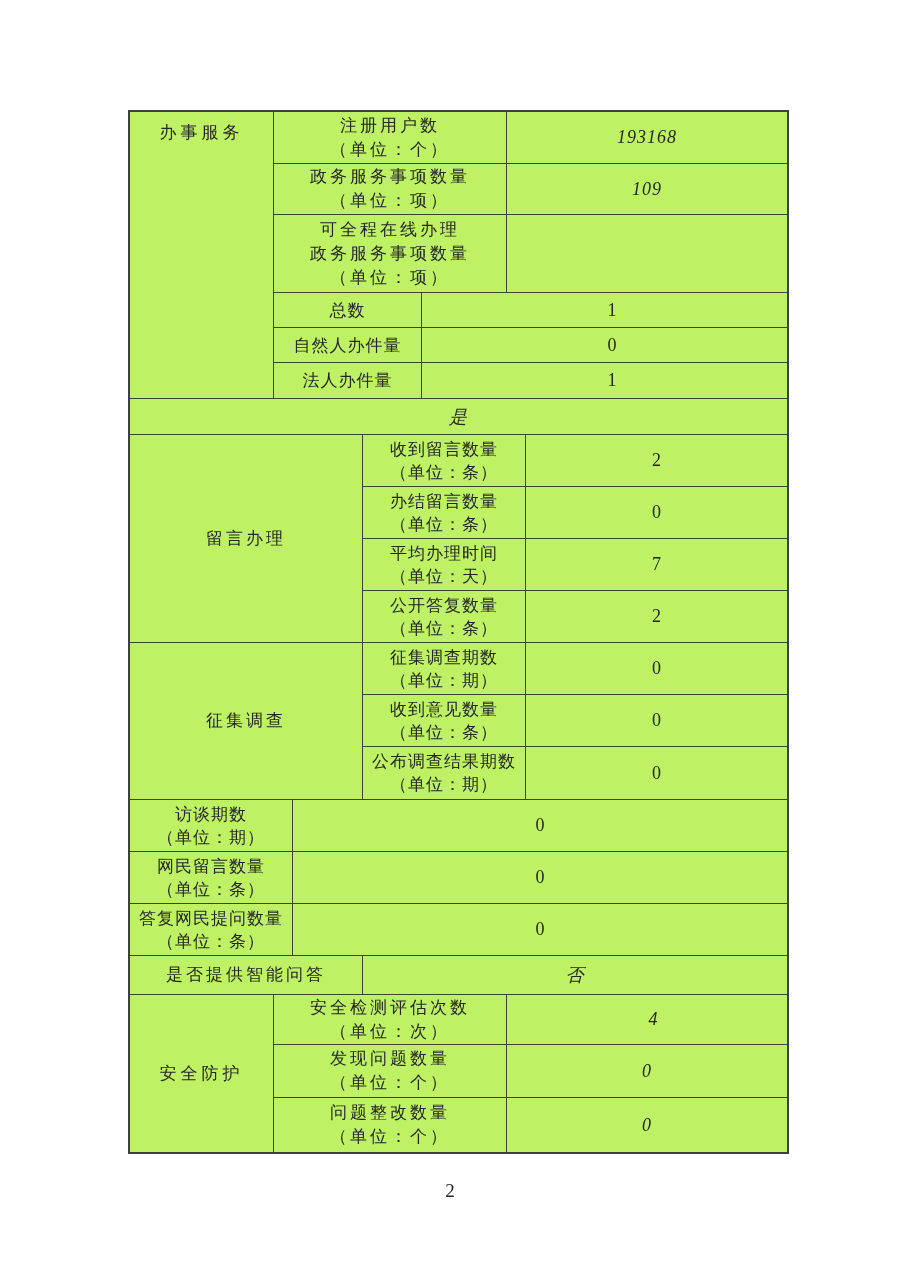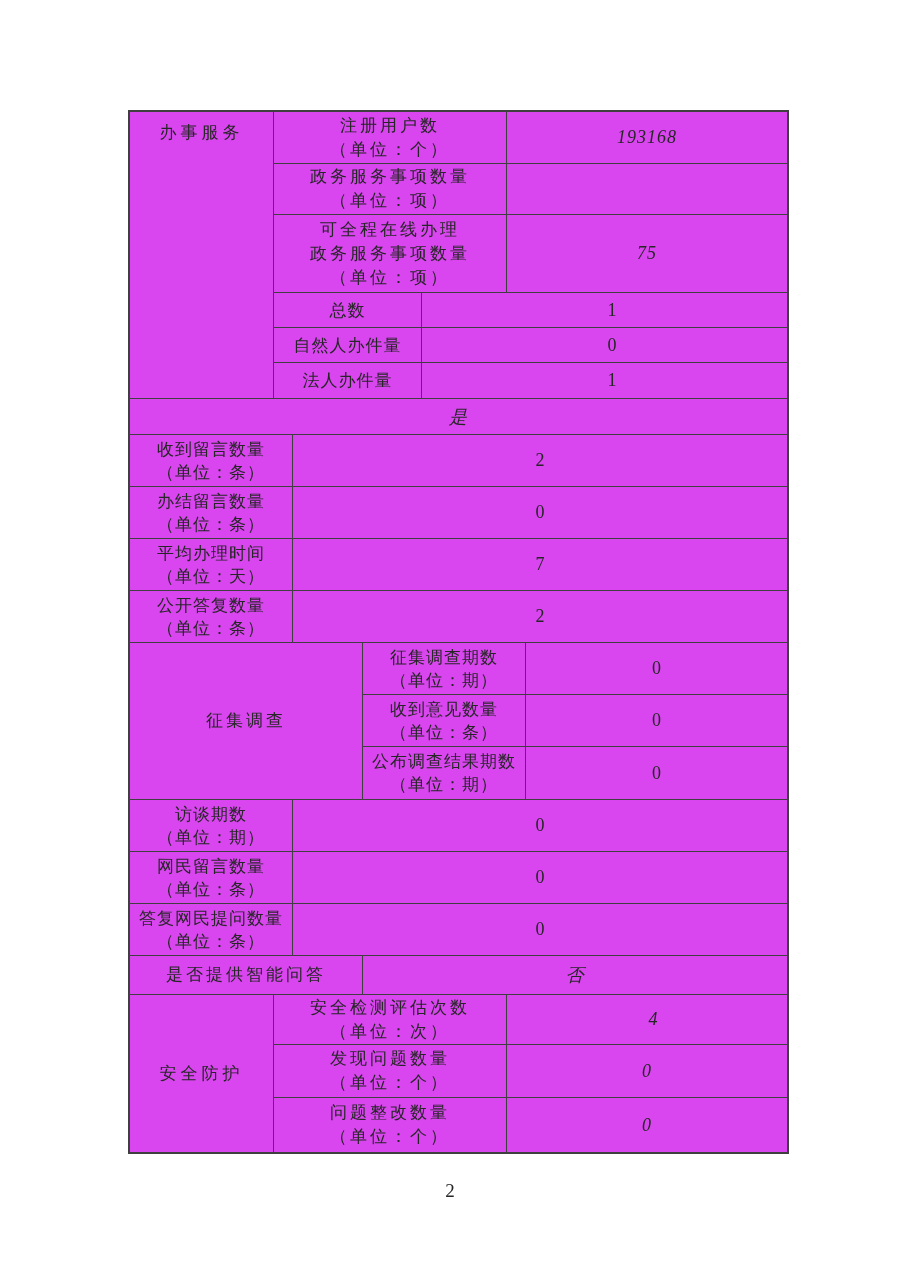--- a/index.html
+++ b/index.html
@@ -12,21 +12,21 @@
     width:900px;height:1272px;position:relative;
     font-family:"Liberation Serif","DejaVu Serif",serif;
     color:var(--tc);
   }
   .page{width:900px;height:1272px;position:relative;background:#fff;overflow:hidden;}
 
   .tbl{
     position:absolute;left:128px;top:110px;width:661px;
     border:2px solid var(--bc);
     display:flex;flex-direction:column;
-    background:#d946ef;
+    background:#bef264;
   }
   .sec{display:flex;border-bottom:1px solid var(--bc);}
   .sec.nb{border-bottom:none;}
   .cat{
     width:144px;flex:0 0 144px;border-right:1px solid var(--bc);
     display:flex;align-items:center;justify-content:center;
     font-size:17px;letter-spacing:4px;
   }
   .cat.top{align-items:flex-start;padding-top:9px;}
   .rows{flex:1;display:flex;flex-direction:column;min-width:0;}
@@ -78,29 +78,29 @@
             <span>（单位：个）</span>
           </div>
           <div class="val">193168</div>
         </div>
 
         <div class="row h51">
           <div class="metric">
             <span>政务服务事项数量</span>
             <span>（单位：项）</span>
           </div>
+          <div class="val">109</div>
         </div>
 
         <div class="row h78">
           <div class="metric">
             <span>可全程在线办理</span>
             <span>政务服务事项数量</span>
             <span>（单位：项）</span>
           </div>
-          <div class="val">75</div>
         </div>
 
         <div class="row nb">
           <div class="subcol">
             <div class="subrow h35">
               <div class="sublabel w1">
                 <span>总数</span>
               </div>
               <div class="subval">1</div>
             </div>
@@ -123,20 +123,23 @@
     </div>
 
     <div class="sec">
       <div class="rows">
 
         <div class="row h36">
           <div class="val">是</div>
         </div>
 
         <div class="row">
+          <div class="metric">
+            <span>留言办理</span>
+          </div>
           <div class="subcol">
             <div class="subrow h52">
               <div class="sublabel w2">
                 <span>收到留言数量</span>
                 <span>（单位：条）</span>
               </div>
               <div class="subval">2</div>
             </div>
             <div class="subrow h52">
               <div class="sublabel w2">

